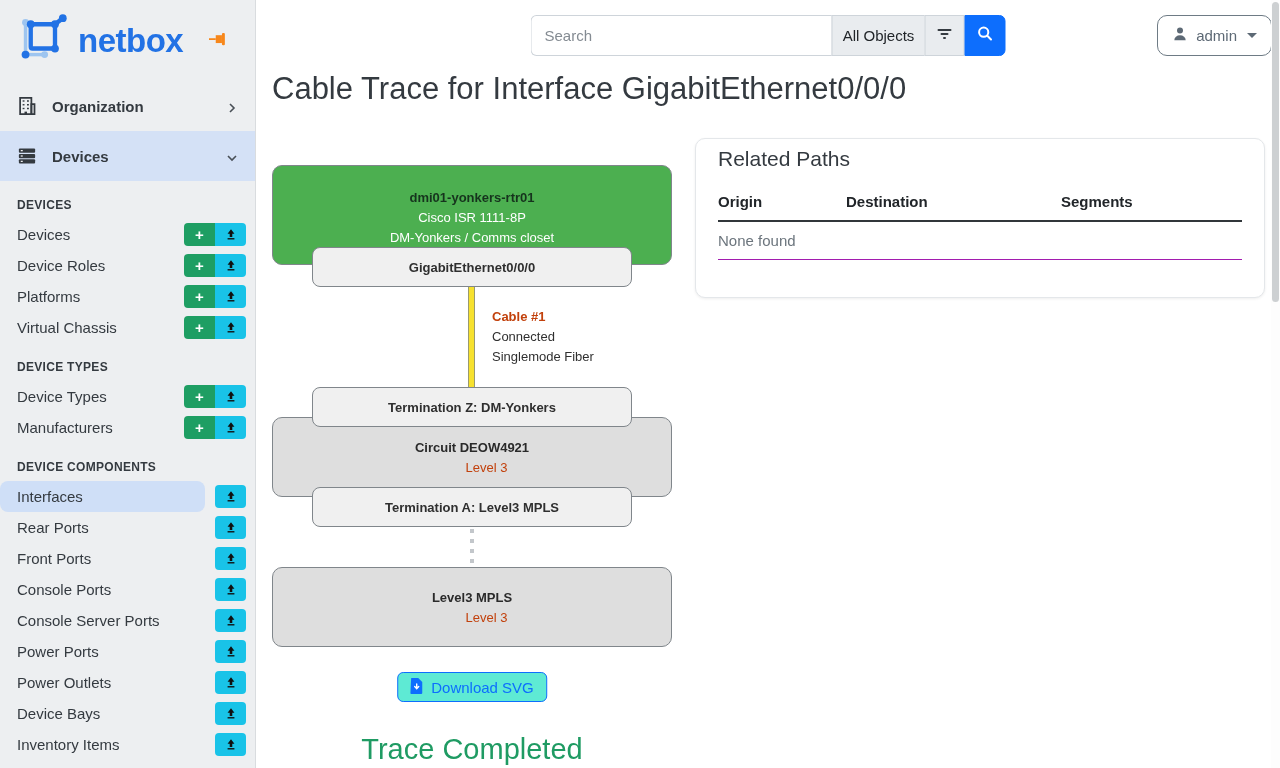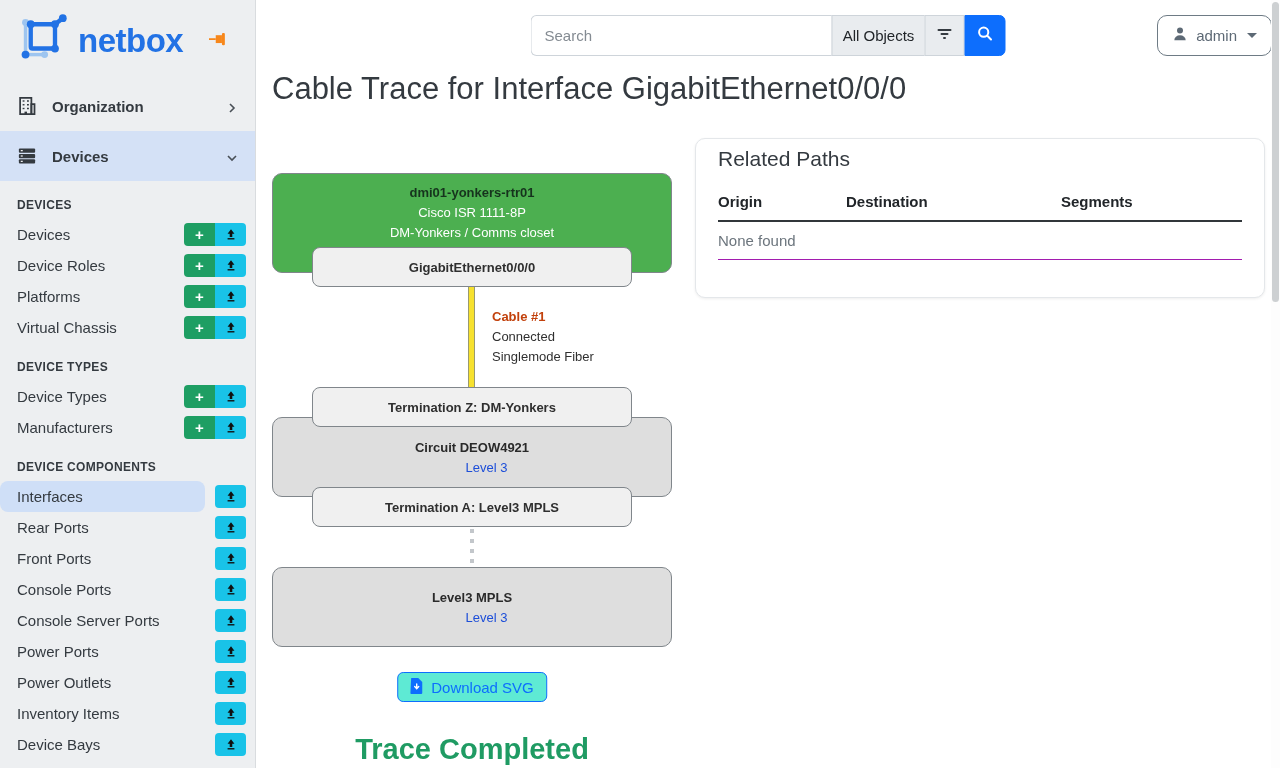--- a/index.html
+++ b/index.html
@@ -47,50 +47,50 @@
               border:1px solid #6e7b85; border-radius:10px; color:#5d6975; display:flex;
               align-items:center; gap:8px; padding:0 14px; font-size:15px; cursor:pointer; }
   .caret-down { width:0; height:0; border-left:5px solid transparent; border-right:5px solid transparent;
                 border-top:5px solid #5d6975; margin-left:2px; }
 
   .page-title { position:absolute; left:16px; top:71px; font-size:31px; font-weight:400; color:#343a40; }
 
   
   .diagram { position:absolute; left:16px; top:157px; width:400px; height:611px; font-size:13px; }
   .node { position:absolute; border:1px solid #80868b; text-align:center; }
-  .node-device { left:0; top:16px; width:400px; height:100px; background:#4caf50; border-radius:10px; padding-top:9px; z-index:1; }
+  .node-device { left:0; top:8px; width:400px; height:100px; background:#4caf50; border-radius:10px; padding-top:22px; z-index:1; }
   .node-device .n-title { font-weight:700; color:#16331d; line-height:20px; }
   .node-device .n-sub { color:#ffffff; line-height:20px; }
   .node-port { left:40px; width:320px; height:40px; background:#f0f0f0; border-radius:8px;
                display:flex; align-items:center; justify-content:center; font-weight:700; color:#2f2f2f; z-index:2; }
   .node-iface { top:90px; }
   .node-termz { top:230px; }
   .node-terma { top:330px; }
   .node-wide { left:0; width:400px; height:80px; background:#dedede; border-radius:10px; z-index:1; }
   .node-circuit { top:260px; }
   .node-farend { top:410px; }
   .node-wide .n-title { font-weight:700; color:#2a2a2a; line-height:20px; margin-top:20px; }
   .node-circuit .n-title { margin-top:20px; }
-  .node-wide .n-sub { color:#1d4ed8; line-height:20px;padding-left:29px; }
+  .node-wide .n-sub { color:#c2410c; line-height:20px;padding-left:29px; }
   .node-farend .n-title { margin-top:20px; }
 
   .cable-line { position:absolute; left:196px; top:130px; width:7px; height:100px;
                 background:#f7e12e; border-left:1px solid #9a9a6e; border-right:1px solid #9a9a6e; z-index:0; }
   .cable-label { position:absolute; left:220px; top:150px; text-align:left; line-height:20px; color:#303030; }
   .cable-label .c-name { font-weight:700; color:#c2410c; }
 
   .dotted-link { position:absolute; left:198px; top:372px; display:flex; flex-direction:column; gap:6px; }
   .dotted-link i { width:4px; height:4px; background:#c3c7cb; }
 
   .dl-btn { position:absolute; top:515px; left:50%; transform:translateX(-50%); height:30px;
             display:flex; align-items:center; gap:8px; padding:0 12px; background:#5eead4;
             border:1px solid #0d6efd; border-radius:6px; color:#0d6efd; font-size:15px; cursor:pointer; white-space:nowrap; }
 
   .trace-status { position:absolute; top:576px; width:100%; text-align:center;
-                  font-size:29px; color:#1f9b63; font-weight:700; }
+                  font-size:29px; color:#1f9b63; font-weight:400; }
 
   
   .card { position:absolute; left:439px; top:138px; width:570px; height:160px; background:#fff;
           border:1px solid #e4e7ea; border-radius:10px; box-shadow:0 1px 3px rgba(0,0,0,.07); padding:8px 22px; }
   .card-title { font-size:21px; font-weight:400; color:#343a40; }
   .paths-table { width:100%; border-collapse:collapse; margin-top:16px; }
   .paths-table th { text-align:left; font-size:15px; font-weight:700; color:#212529;
                     padding:6px 0 10px; border-bottom:2px solid #31363a; }
   .paths-table td { font-size:15px; color:#6c757d; padding:10px 0; border-bottom:1px solid #a21caf; }
   .col-origin { width:128px; } .col-dest { width:215px; }
@@ -328,32 +328,32 @@
     <span class="btn-group">
         <button class="mini-btn btn-import solo">
           <svg width="12" height="13" viewBox="0 0 14 14" fill="currentColor">
             <path d="M7 1 L11 6 H8.5 V10 H5.5 V6 H3 Z"></path>
             <rect x="3" y="11.2" width="8" height="1.6"></rect>
           </svg>
         </button>
       </span>
   </div>
   <div class="side-item">
+    <span class="ilabel">Device Bays</span>
+    <span class="btn-group">
+        <button class="mini-btn btn-import solo">
+          <svg width="12" height="13" viewBox="0 0 14 14" fill="currentColor">
+            <path d="M7 1 L11 6 H8.5 V10 H5.5 V6 H3 Z"></path>
+            <rect x="3" y="11.2" width="8" height="1.6"></rect>
+          </svg>
+        </button>
+      </span>
+  </div>
+  <div class="side-item">
     <span class="ilabel">Inventory Items</span>
-    <span class="btn-group">
-        <button class="mini-btn btn-import solo">
-          <svg width="12" height="13" viewBox="0 0 14 14" fill="currentColor">
-            <path d="M7 1 L11 6 H8.5 V10 H5.5 V6 H3 Z"></path>
-            <rect x="3" y="11.2" width="8" height="1.6"></rect>
-          </svg>
-        </button>
-      </span>
-  </div>
-  <div class="side-item">
-    <span class="ilabel">Device Bays</span>
     <span class="btn-group">
         <button class="mini-btn btn-import solo">
           <svg width="12" height="13" viewBox="0 0 14 14" fill="currentColor">
             <path d="M7 1 L11 6 H8.5 V10 H5.5 V6 H3 Z"></path>
             <rect x="3" y="11.2" width="8" height="1.6"></rect>
           </svg>
         </button>
       </span>
   </div>
 </div>

